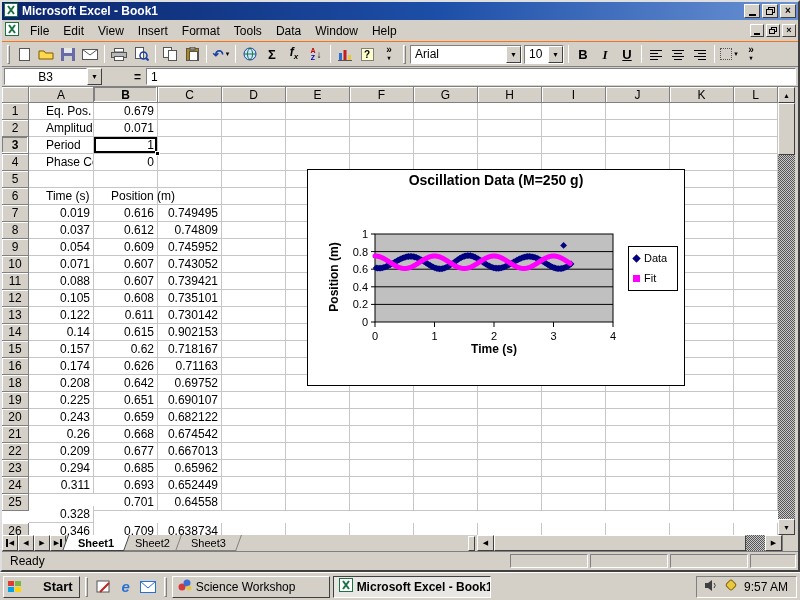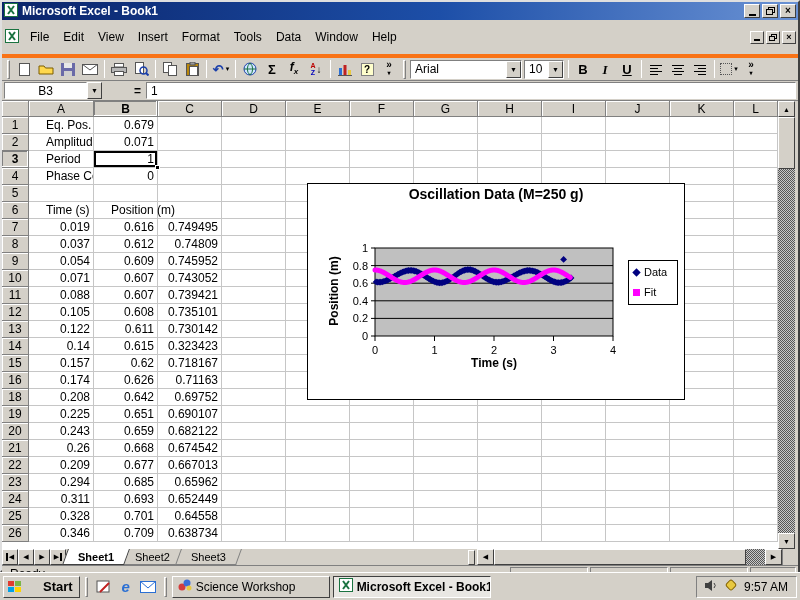--- a/index.html
+++ b/index.html
@@ -12,21 +12,21 @@
   .titlebar{height:18px;display:flex;align-items:center;gap:4px;padding:1px 2px;
     background:linear-gradient(90deg,#0a246a 0%,#1d4fa8 55%,#6a92d4 100%);color:#fff;font-weight:bold}
   .titlebar .title-text{flex:1;white-space:nowrap;overflow:hidden}
   .win-btns{display:flex;gap:2px}
   .win-btn{width:16px;height:14px;background:#d4d0c8;border:1px solid;border-color:#fff #404040 #404040 #fff;
     display:flex;align-items:center;justify-content:center;font-size:10px;font-weight:bold;color:#000;line-height:1}
   .win-btn.sm{width:14px;height:13px;font-size:9px}
   .glyph-min{display:block;width:7px;height:2px;background:#000;margin-top:7px}
   .win-btn.sm .glyph-min{margin-top:6px;width:6px}
 
-  .menubar{height:22px;display:flex;align-items:center;border-bottom:4px solid #f97316;padding:17px 2px;gap:1px;background:#d4d0c8}
+  .menubar{height:22px;display:flex;align-items:center;border-bottom:1px solid #f97316;padding:1px 2px;gap:1px;background:#d4d0c8}
   .menu-item{padding:3px 7px;cursor:default}
   .menubar .win-btns{margin-left:auto}
   .wb-icon{margin:0 3px 0 1px}
 
   
   .toolbar{height:25px;display:flex;align-items:center;border-bottom:1px solid #808080;padding:1px 2px;background:#d4d0c8}
   .tb-handle{width:3px;height:19px;margin:0 3px;border:1px solid;border-color:#fff #808080 #808080 #fff}
   .tb-sep{width:1px;height:18px;background:#808080;border-right:1px solid #fff;margin:0 3px}
   .tb-btn{height:20px;min-width:22px;background:#d4d0c8;border:1px solid #d4d0c8;display:flex;align-items:center;justify-content:center;gap:1px;padding:0 1px}
   .tb-btn .g{font-size:13px;font-weight:bold;line-height:1}
@@ -551,21 +551,21 @@
           <div class="cell" style="width: 64px; height: 17px;"></div>
           <div class="cell" style="width: 64px; height: 17px;"></div>
           <div class="cell" style="width: 64px; height: 17px;"></div>
           <div class="cell" style="width: 64px; height: 17px;"></div>
           <div class="cell" style="width: 44px; height: 17px;"></div>
         </div>
         <div class="g-row">
           <div class="ghdr" style="width: 27px; height: 17px;">14</div>
           <div class="cell num" style="width: 65px; height: 17px;">0.14</div>
           <div class="cell num" style="width: 64px; height: 17px;">0.615</div>
-          <div class="cell num" style="width: 64px; height: 17px;">0.323423</div>
+          <div class="cell num" style="width: 64px; height: 17px;">0.902153</div>
           <div class="cell" style="width: 64px; height: 17px;"></div>
           <div class="cell" style="width: 64px; height: 17px;"></div>
           <div class="cell" style="width: 64px; height: 17px;"></div>
           <div class="cell" style="width: 64px; height: 17px;"></div>
           <div class="cell" style="width: 64px; height: 17px;"></div>
           <div class="cell" style="width: 64px; height: 17px;"></div>
           <div class="cell" style="width: 64px; height: 17px;"></div>
           <div class="cell" style="width: 64px; height: 17px;"></div>
           <div class="cell" style="width: 44px; height: 17px;"></div>
         </div>
@@ -699,21 +699,21 @@
           <div class="cell" style="width: 64px; height: 17px;"></div>
           <div class="cell" style="width: 64px; height: 17px;"></div>
           <div class="cell" style="width: 64px; height: 17px;"></div>
           <div class="cell" style="width: 64px; height: 17px;"></div>
           <div class="cell" style="width: 64px; height: 17px;"></div>
           <div class="cell" style="width: 64px; height: 17px;"></div>
           <div class="cell" style="width: 44px; height: 17px;"></div>
         </div>
         <div class="g-row">
           <div class="ghdr" style="width: 27px; height: 17px;">25</div>
-          <div class="cell num" style="width: 65px; height: 17px;">0.328</div>
+          <div class="cell num" style="width: 65px; height: 17px; margin-top: 12px;">0.328</div>
           <div class="cell num" style="width: 64px; height: 17px;">0.701</div>
           <div class="cell num" style="width: 64px; height: 17px;">0.64558</div>
           <div class="cell" style="width: 64px; height: 17px;"></div>
           <div class="cell" style="width: 64px; height: 17px;"></div>
           <div class="cell" style="width: 64px; height: 17px;"></div>
           <div class="cell" style="width: 64px; height: 17px;"></div>
           <div class="cell" style="width: 64px; height: 17px;"></div>
           <div class="cell" style="width: 64px; height: 17px;"></div>
           <div class="cell" style="width: 64px; height: 17px;"></div>
           <div class="cell" style="width: 64px; height: 17px;"></div>

